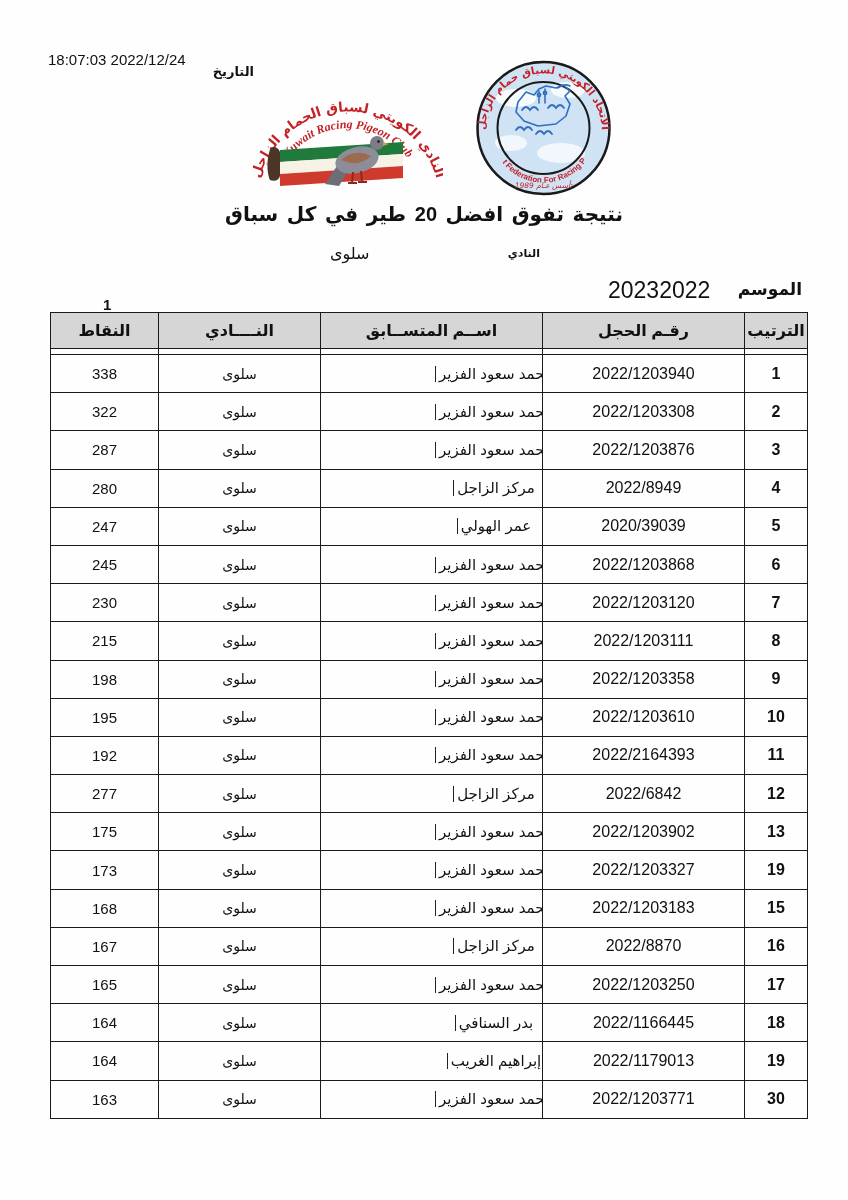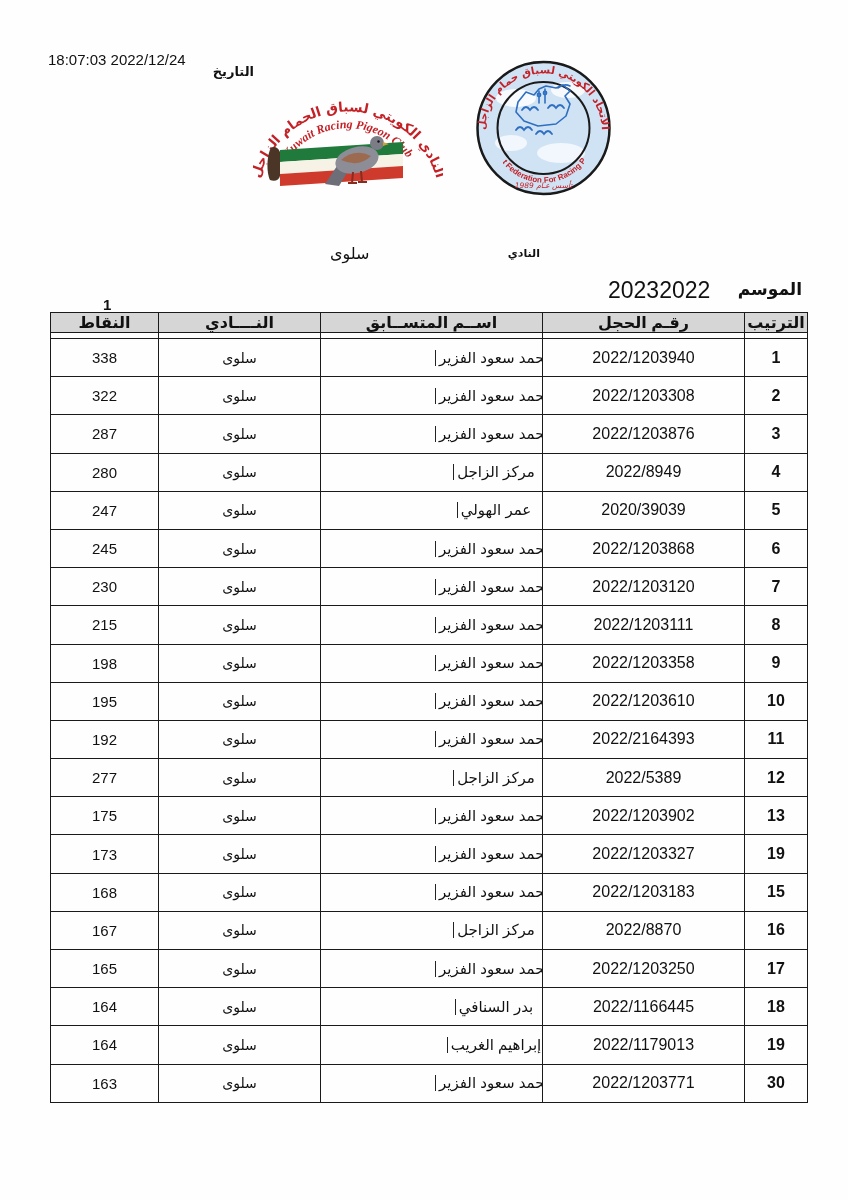--- a/index.html
+++ b/index.html
@@ -67,21 +67,21 @@
   table.results{
     position:absolute;left:50px;top:312px;width:757px;
     border-collapse:collapse;direction:rtl;table-layout:fixed;
   }
   table.results th,table.results td{
     border:1px solid var(--border_black);
     text-align:center;vertical-align:middle;
     padding:0;overflow:hidden;
   }
   tr.hdr th{
-    height:20px;background:var(--header_bg);
+    height:36px;background:var(--header_bg);
     font-weight:bold;font-size:16px;
   }
   tr.spacer td{height:6px;}
   tr.data td{height:38.2px;}
   td.c-rank{font-weight:bold;font-size:16px;}
   td.c-ring{font-size:16px;}
   td.c-club{font-size:14px;}
   td.c-points{font-size:15px;}
   .ltr{direction:ltr;unicode-bidi:embed;}
   .name-box{
@@ -164,20 +164,21 @@
     </g>
     <text font-size="10.5" font-weight="bold" fill="var(--logo_red)" font-family="'DejaVu Sans',sans-serif">
       <textPath href="#arcFedTop" startOffset="50%" text-anchor="middle">الاتحاد الكويتي لسباق حمام الزاجل</textPath>
     </text>
     <text font-size="8" font-weight="bold" fill="var(--logo_red)" font-family="'Liberation Sans',sans-serif">
       <textPath href="#arcFedBottom" startOffset="50%" text-anchor="middle">Kuwait Federation For Racing Pigeon</textPath>
     </text>
     <text x="77.5" y="130" font-size="7.5" font-style="italic" fill="var(--logo_red)" text-anchor="middle" font-family="'DejaVu Sans',sans-serif">تأسس عـام 1989</text>
   </svg>
 
+  <div class="doc-title">نتيجة تفوق  افضل  20  طير في كل سباق</div>
 
   <div class="club-line">
     <span class="club-label">النادي</span>
     <span class="club-value">سلوى</span>
   </div>
 
   <div class="season-line">
     <span class="season-label">الموسم</span>
     <span class="season-value">20232022</span>
   </div>
@@ -373,21 +374,21 @@
             <span class="name-text">محمد سعود الفزير</span>
           </div>
         </div>
       </td>
       <td class="c-club">سلوى</td>
       <td class="c-points">192</td>
     </tr>
 
     <tr class="data">
       <td class="c-rank">12</td>
-      <td class="c-ring"><span class="ltr">2022/5389</span></td>
+      <td class="c-ring"><span class="ltr">2022/6842</span></td>
       <td class="c-name">
         <div class="name-box">
           <div class="name-group">
             <span class="vbar"></span>
             <span class="name-text">مركز الزاجل</span>
           </div>
         </div>
       </td>
       <td class="c-club">سلوى</td>
       <td class="c-points">277</td>

